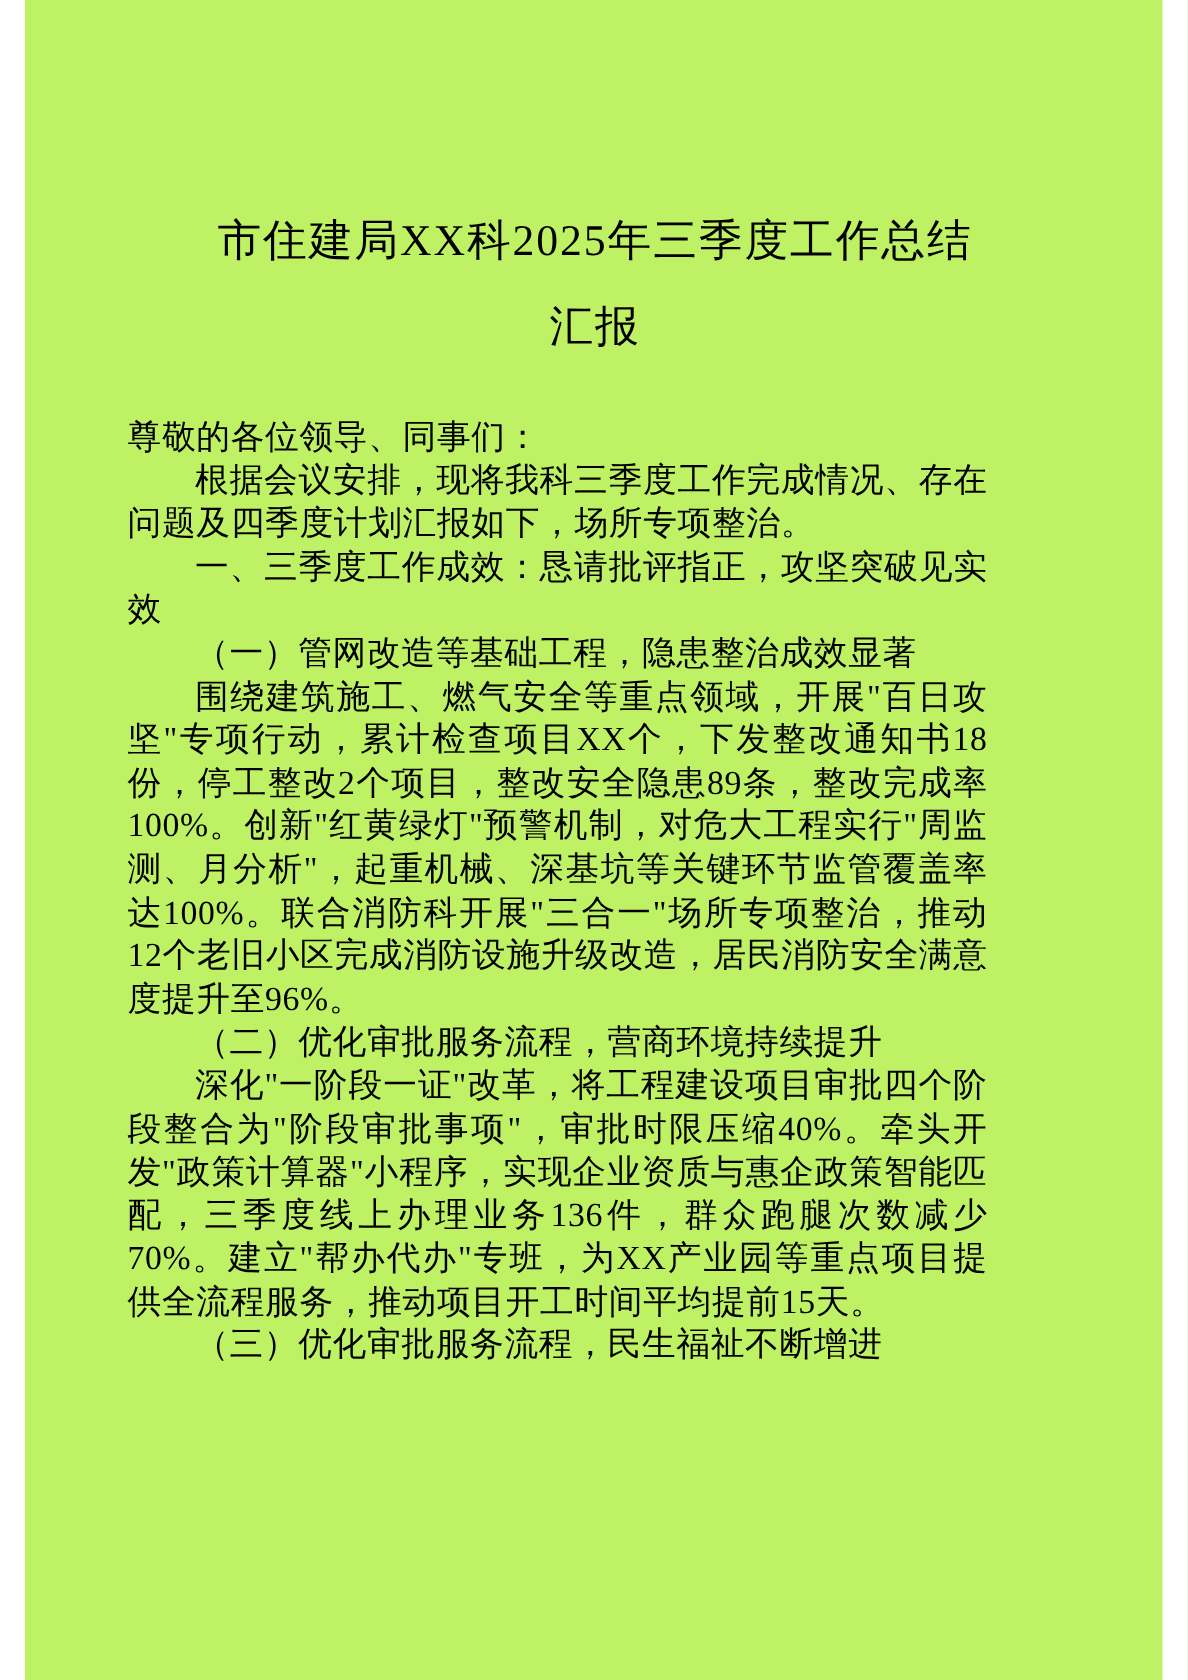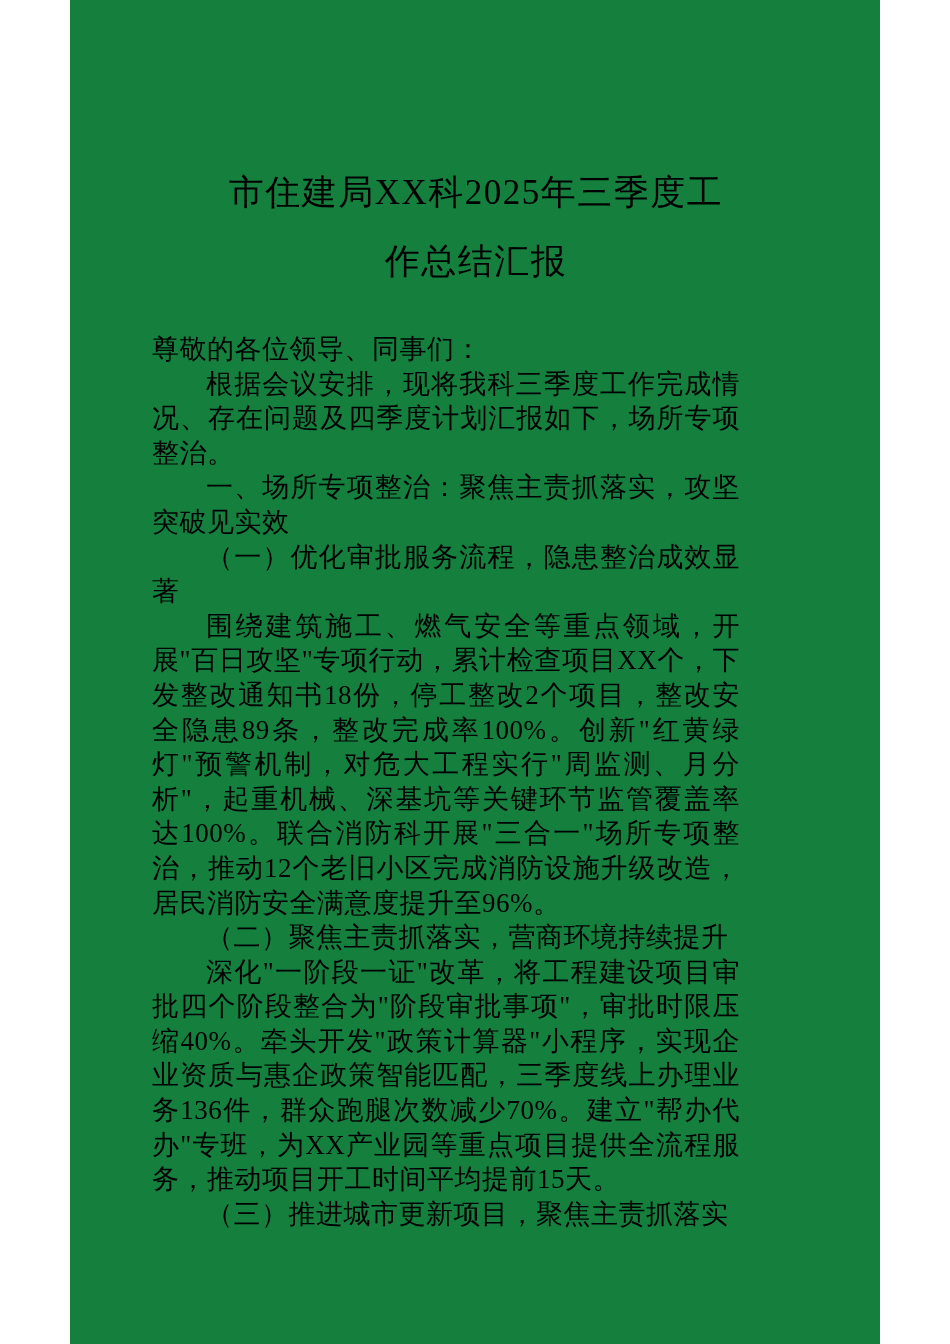--- a/index.html
+++ b/index.html
@@ -2,24 +2,24 @@
 <html><head>
 <meta charset="utf-8">
 <style>
   html, body {
     margin: 0;
     padding: 0;
     background: #ffffff;
   }
   .page {
     position: relative;
-    width: 810px;
+    width: 910px;
     height: 1344px;
     margin: 0 auto;
-    background: #15803d;
+    background: #bef264;
     color: #000000;
     overflow: hidden;
     font-family: "Liberation Serif", sans-serif;
   }
   .doc-title {
     margin: 158px 140px 36px 142px;
     text-align: center;
     font-size: 35px;
     font-weight: normal;
     line-height: 69px;
@@ -51,26 +51,26 @@
 <body>
 
 <div class="page">
   <h1 class="doc-title">市住建局XX科2025年三季度工作总结汇报</h1>
 
   <div class="doc-body">
     <p class="salutation">尊敬的各位领导、同事们：</p>
 
     <p class="para">根据会议安排，现将我科三季度工作完成情况、存在问题及四季度计划汇报如下，场所专项整治。</p>
 
-    <p class="heading1">一、场所专项整治：聚焦主责抓落实，攻坚突破见实效</p>
+    <p class="heading1">一、三季度工作成效：恳请批评指正，攻坚突破见实效</p>
 
-    <p class="heading2">（一）优化审批服务流程，隐患整治成效显著</p>
+    <p class="heading2">（一）管网改造等基础工程，隐患整治成效显著</p>
 
     <p class="para">围绕建筑施工、燃气安全等重点领域，开展"百日攻坚"专项行动，累计检查项目XX个，下发整改通知书18份，停工整改2个项目，整改安全隐患89条，整改完成率100%。创新"红黄绿灯"预警机制，对危大工程实行"周监测、月分析"，起重机械、深基坑等关键环节监管覆盖率达100%。联合消防科开展"三合一"场所专项整治，推动12个老旧小区完成消防设施升级改造，居民消防安全满意度提升至96%。</p>
 
-    <p class="heading2">（二）聚焦主责抓落实，营商环境持续提升</p>
+    <p class="heading2">（二）优化审批服务流程，营商环境持续提升</p>
 
     <p class="para">深化"一阶段一证"改革，将工程建设项目审批四个阶段整合为"阶段审批事项"，审批时限压缩40%。牵头开发"政策计算器"小程序，实现企业资质与惠企政策智能匹配，三季度线上办理业务136件，群众跑腿次数减少70%。建立"帮办代办"专班，为XX产业园等重点项目提供全流程服务，推动项目开工时间平均提前15天。</p>
 
-    <p class="heading2">（三）推进城市更新项目，聚焦主责抓落实</p>
+    <p class="heading2">（三）优化审批服务流程，民生福祉不断增进</p>
 
   </div>
 </div>
 
 </body></html>

